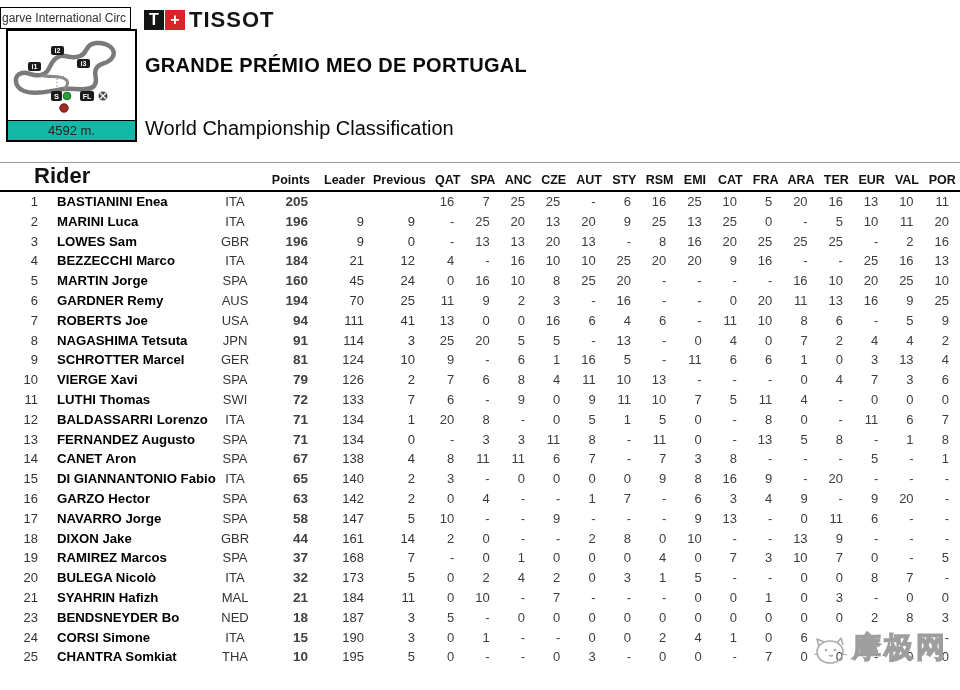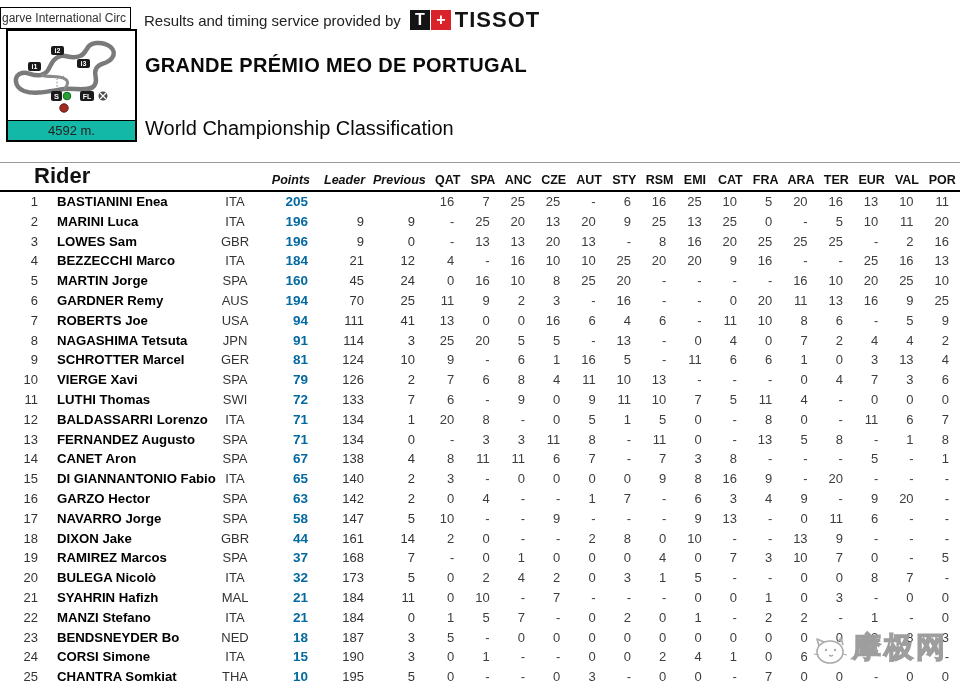--- a/index.html
+++ b/index.html
@@ -50,33 +50,33 @@
     border-collapse:collapse;table-layout:fixed;
   }
   thead tr{
     border-top:1px solid #9a9a9a;
     border-bottom:2px solid #000;
     height:22px;
     border-radius:12px;
   }
   th{font-weight:bold;padding:0;vertical-align:bottom;padding-bottom:3px;}
   th.rider-h{font-size:22px;text-align:left;padding-left:34px;vertical-align:middle;padding-bottom:1px;}
-  th.num-h{font-size:12.5px;font-style:italic;text-align:right;}
+  th.num-h{font-size:12.5px;text-align:right;}
   th.pts-h{padding-right:10px;}
   th.ldr-h{padding-right:8px;}
   th.prv-h{padding-right:14px;}
   th.race-col{font-size:12.5px;text-align:center;}
   tbody td{
     height:19.8px;line-height:19.8px;padding:0;font-size:13px;color:#333;
     white-space:nowrap;
   }
   td.pos{text-align:right;padding-right:7px;color:#333;}
   td.name{font-weight:bold;color:#000;padding-left:12px;font-size:13.2px;}
   td.nat{text-align:center;color:#333;}
-  td.pts{text-align:right;font-weight:bold;color:#0369a1;padding-right:12px;font-size:13.5px;}
+  td.pts{text-align:right;font-weight:bold;color:#404040;padding-right:12px;font-size:13.5px;}
   td.ldr{text-align:right;padding-right:9px;}
   td.prv{text-align:right;padding-right:15px;}
   td.race{text-align:right;padding-right:11px;color:#3d3d3d;}
   
   .watermark{
     position:absolute;left:810px;top:628px;display:flex;align-items:flex-end;gap:2px;
     pointer-events:none;
   }
   .wm-text{
     font-size:29px;font-weight:bold;letter-spacing:3px;
@@ -111,21 +111,20 @@
     <g>
       <circle cx="95" cy="65" r="4.5" fill="#4a4a4a"></circle>
       <path d="M 92,62 L 98,68 M 98,62 L 92,68" stroke="#fff" stroke-width="1.2"></path>
     </g>
   </svg>
 </div>
 
 <div class="length-box">4592 m.</div>
 
 <div class="provided-line">
-  <span class="provided-text">Results and timing service provided by</span>
   <span class="tissot">
     <span class="tbox black">T</span>
     <span class="tbox red">+</span>
     <span class="tissot-word">TISSOT</span>
   </span>
 </div>
 
 <div class="gp-title">GRANDE PRÉMIO MEO DE PORTUGAL</div>
 <div class="class-title">World Championship Classification</div>
 
@@ -641,43 +640,20 @@
         <td class="race">0</td>
         <td class="race">0</td>
         <td class="race">1</td>
         <td class="race">0</td>
         <td class="race">3</td>
         <td class="race">-</td>
         <td class="race">0</td>
         <td class="race">0</td>
       </tr>
       <tr>
-    <td class="pos">22</td>
-    <td class="name">MANZI Stefano</td>
-    <td class="nat">ITA</td>
-    <td class="pts">21</td>
-    <td class="ldr">184</td>
-    <td class="prv">0</td>
-  <td class="race">1</td>
-        <td class="race">5</td>
-        <td class="race">7</td>
-        <td class="race">-</td>
-        <td class="race">0</td>
-        <td class="race">2</td>
-        <td class="race">0</td>
-        <td class="race">1</td>
-        <td class="race">-</td>
-        <td class="race">2</td>
-        <td class="race">2</td>
-        <td class="race">-</td>
-        <td class="race">1</td>
-        <td class="race">-</td>
-        <td class="race">0</td>
-      </tr>
-      <tr>
     <td class="pos">23</td>
     <td class="name">BENDSNEYDER Bo</td>
     <td class="nat">NED</td>
     <td class="pts">18</td>
     <td class="ldr">187</td>
     <td class="prv">3</td>
   <td class="race">5</td>
         <td class="race">-</td>
         <td class="race">0</td>
         <td class="race">0</td>

